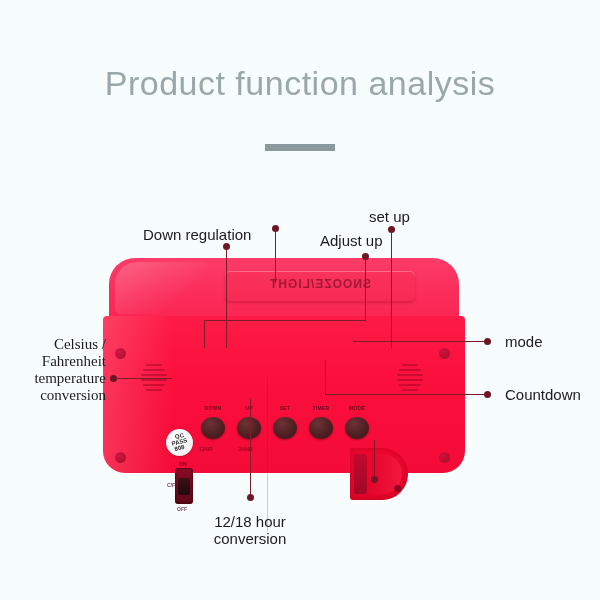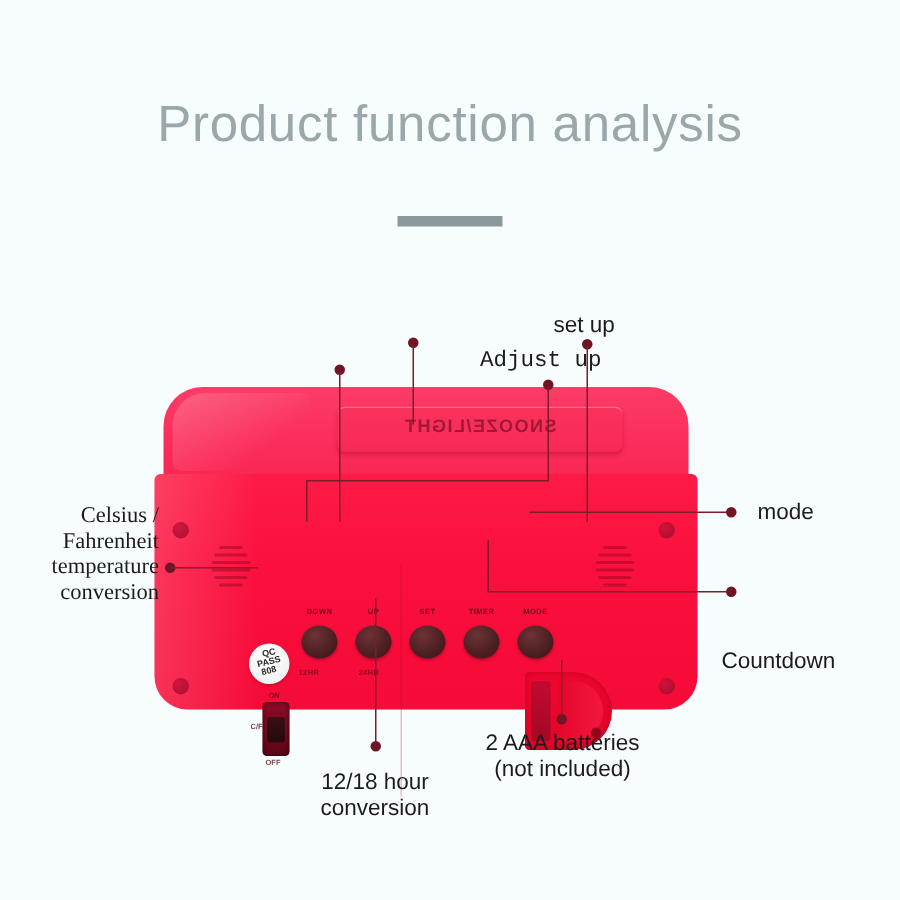--- a/index.html
+++ b/index.html
@@ -260,55 +260,54 @@
       <div class="switch-mark" style="left:64px;top:166px;">C/F</div>
 
       <div class="batt-door">
         <div class="batt-slot"></div>
         <div class="batt-lip"></div>
         <div class="batt-dot"></div>
       </div>
     </div>
   </div>
 
+  <div class="label l" style="left:143px;top:226px;">Down regulation</div>
   <div class="dot" style="left:223px;top:243px;"></div>
   <div class="lead v" style="left:226px;top:248px;height:100px;"></div>
 
   <div class="dot" style="left:272px;top:225px;"></div>
   <div class="lead v" style="left:275px;top:230px;height:53px;"></div>
 
-  <div class="label l" style="left:320px;top:232px;font-family:Liberation Mono, monospace;">Adjust up</div>
+  <div class="label l" style="left:320px;top:232px;">Adjust up</div>
   <div class="dot" style="left:362px;top:253px;"></div>
   <div class="lead v" style="left:365px;top:258px;height:62px;"></div>
   <div class="lead h" style="left:204px;top:320px;width:162px;"></div>
   <div class="lead v" style="left:204px;top:320px;height:28px;"></div>
 
   <div class="label l" style="left:369px;top:208px;">set up</div>
   <div class="dot" style="left:388px;top:226px;"></div>
   <div class="lead v" style="left:391px;top:231px;height:117px;"></div>
 
   <div class="label l" style="left:505px;top:333px;">mode</div>
   <div class="dot" style="left:484px;top:338px;"></div>
   <div class="lead h" style="left:353px;top:341px;width:133px;"></div>
 
-  <div class="label l" style="left:481px;top:386px;margin-top:46px;">Countdown</div>
+  <div class="label l" style="left:505px;top:386px;">Countdown</div>
   <div class="dot" style="left:484px;top:391px;"></div>
   <div class="lead h" style="left:325px;top:394px;width:161px;"></div>
   <div class="lead v" style="left:325px;top:360px;height:35px;"></div>
 
   <div class="label r" style="left:10px;top:336px;width:96px;">Celsius /
 Fahrenheit
 temperature
 conversion</div>
   <div class="dot" style="left:110px;top:375px;"></div>
   <div class="lead h" style="left:114px;top:378px;width:58px;"></div>
 
   <div class="label c" style="left:192px;top:513px;width:116px;">12/18 hour
 conversion</div>
   <div class="dot" style="left:247px;top:494px;"></div>
   <div class="lead v" style="left:250px;top:399px;height:96px;"></div>
 
-  <div class="label c" style="left:308px;top:487px;width:134px;">2 AAA batteries
-(not included)</div>
   <div class="dot" style="left:371px;top:476px;"></div>
   <div class="lead v" style="left:374px;top:440px;height:38px;"></div>
 
 </div>
 
 </body></html>

